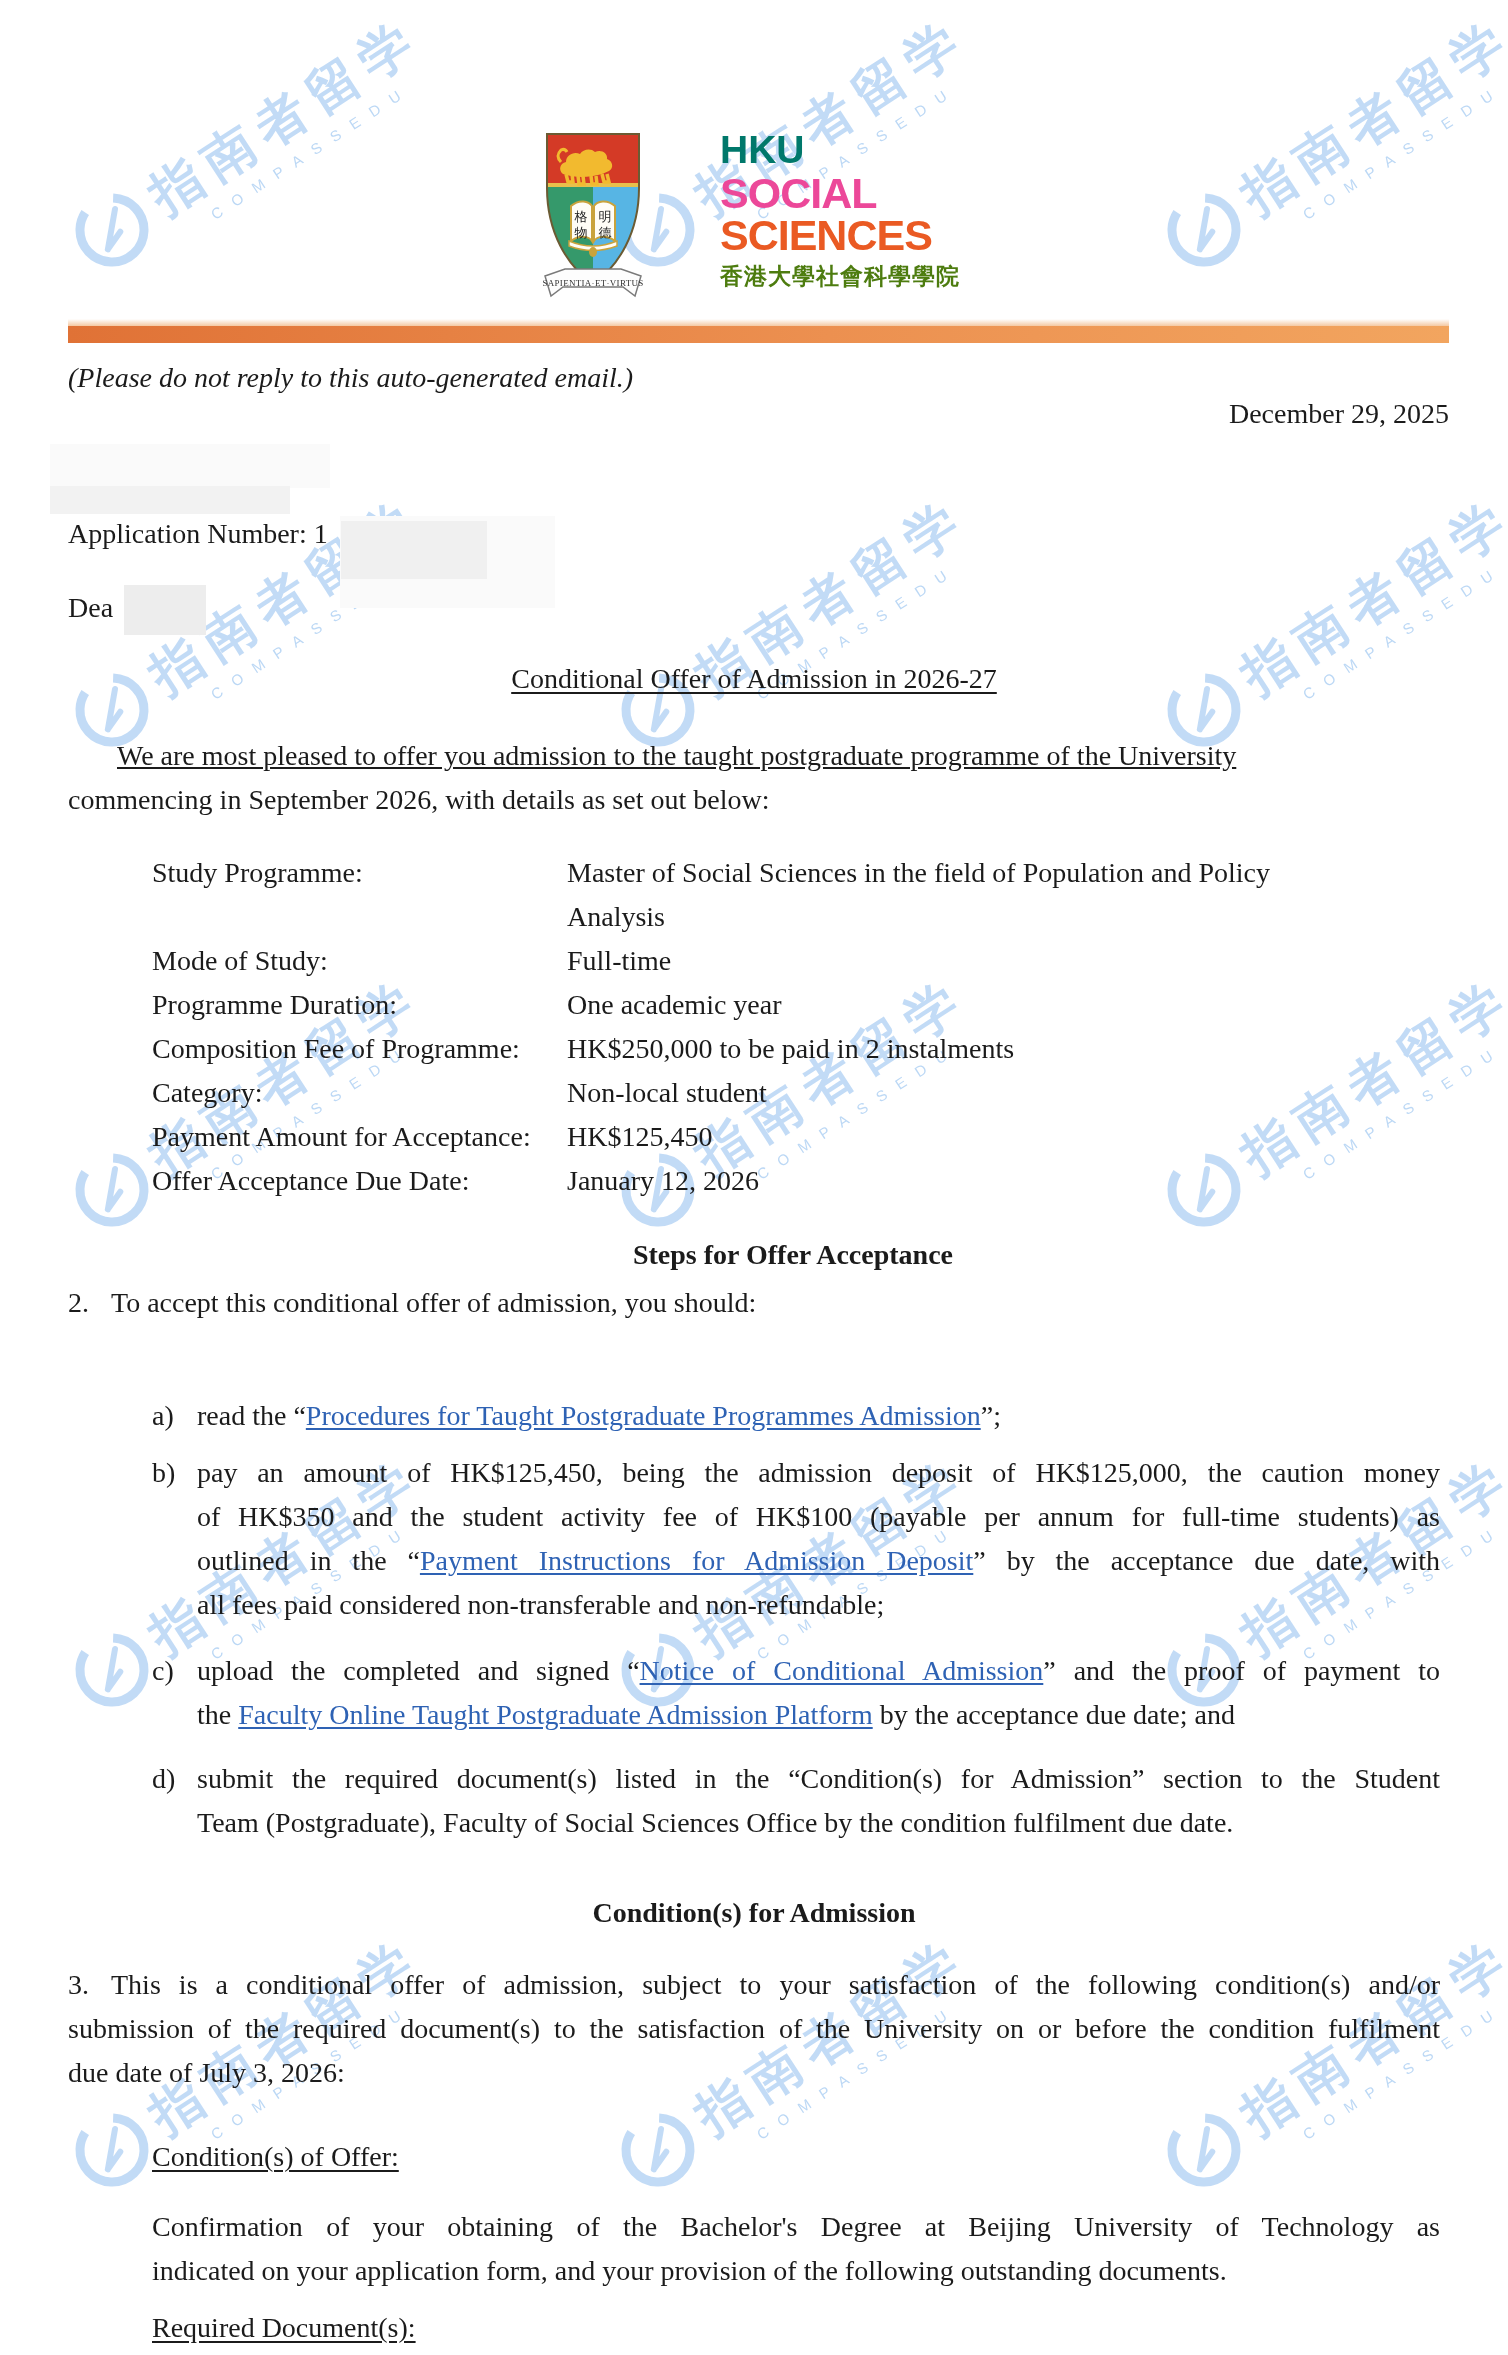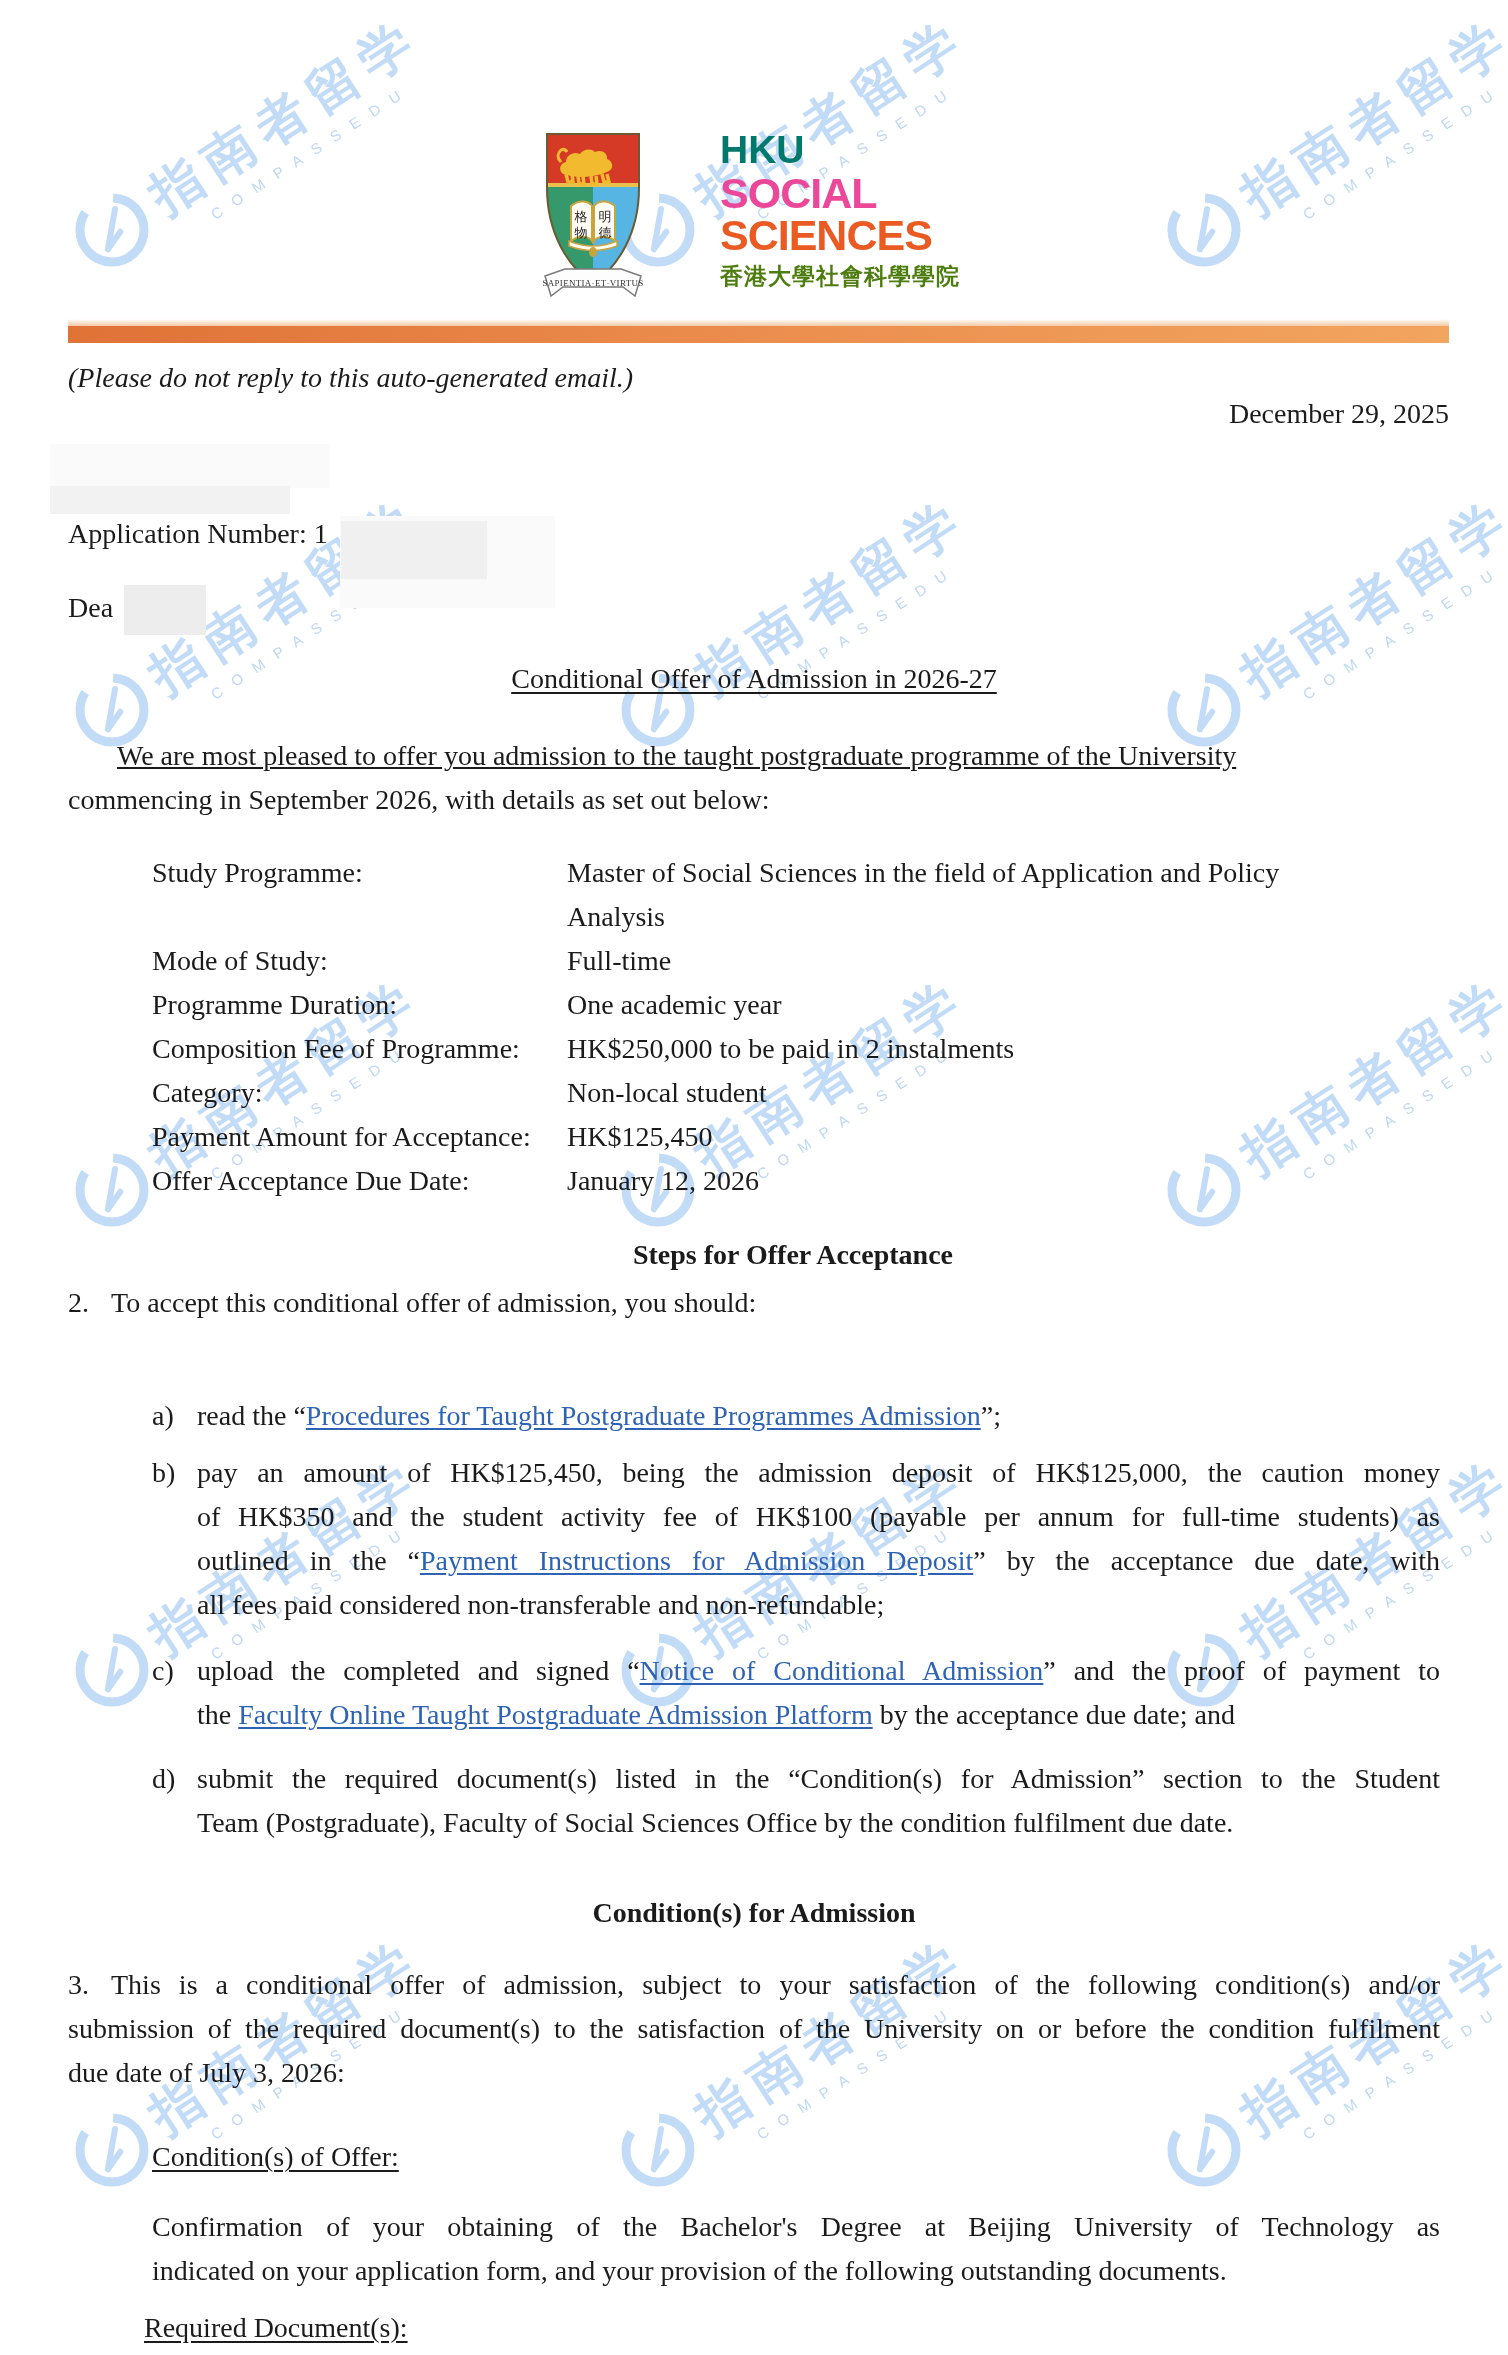--- a/index.html
+++ b/index.html
@@ -312,21 +312,21 @@
 
   <div class="abs" style="left:68px;top:734px;width:1372px;">
     <div class="ln indent1">We are most pleased to offer you admission to the taught postgraduate programme of the University</div>
     <div class="ln">commencing in September 2026, with details as set out below:</div>
   </div>
 
   <div class="dtable" id="dtable">
       <div class="trow">
         <div class="tlabel">Study Programme:</div>
         <div class="tvalue">
-          <div class="ln">Master of Social Sciences in the field of Application and Policy</div>
+          <div class="ln">Master of Social Sciences in the field of Population and Policy</div>
           <div class="ln">Analysis</div>
         </div>
       </div>
       <div class="trow">
         <div class="tlabel">Mode of Study:</div>
         <div class="tvalue">
           <div class="ln">Full-time</div>
         </div>
       </div>
       <div class="trow">
@@ -410,17 +410,17 @@
   </div>
 
   <div class="abs txt" style="left:152px;top:2135px;">
     <span class="u">Condition(s) of Offer:</span>
   </div>
   <div class="abs" style="left:152px;top:2205px;width:1288px;">
     <div class="ln j">Confirmation of your obtaining of the Bachelor's Degree at Beijing University of Technology as</div>
     <div class="ln">indicated on your application form, and your provision of the following outstanding documents.</div>
   </div>
 
-  <div class="abs txt" style="left:144px;top:2306px;">
+  <div class="abs txt" style="left:152px;top:2306px;">
     <span class="u">Required Document(s):</span>
   </div>
 
 </div>
 
 </body></html>

